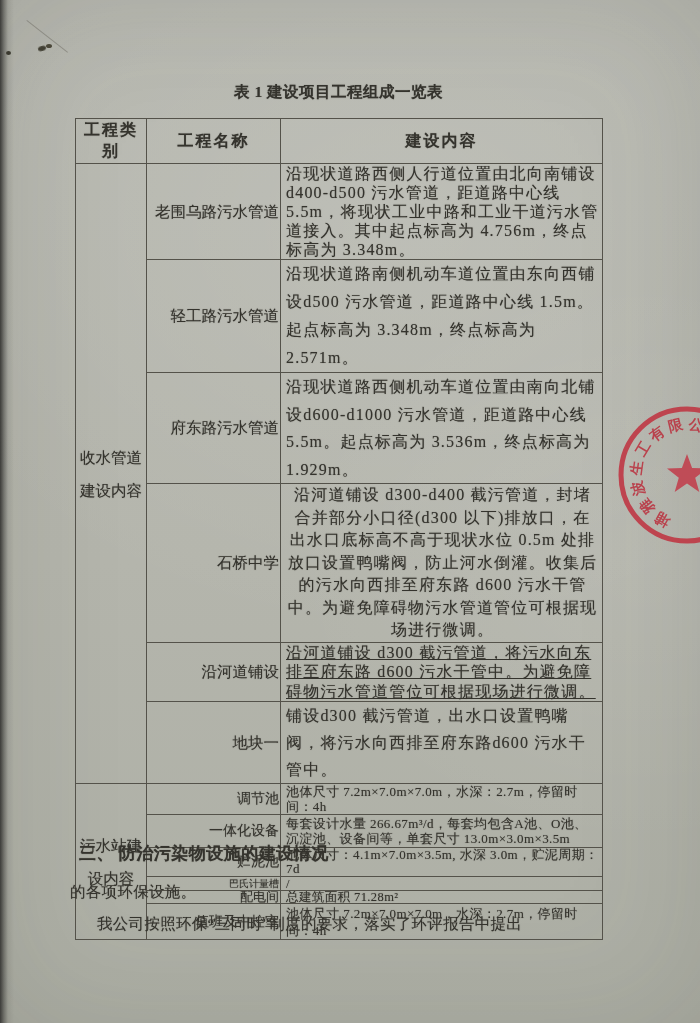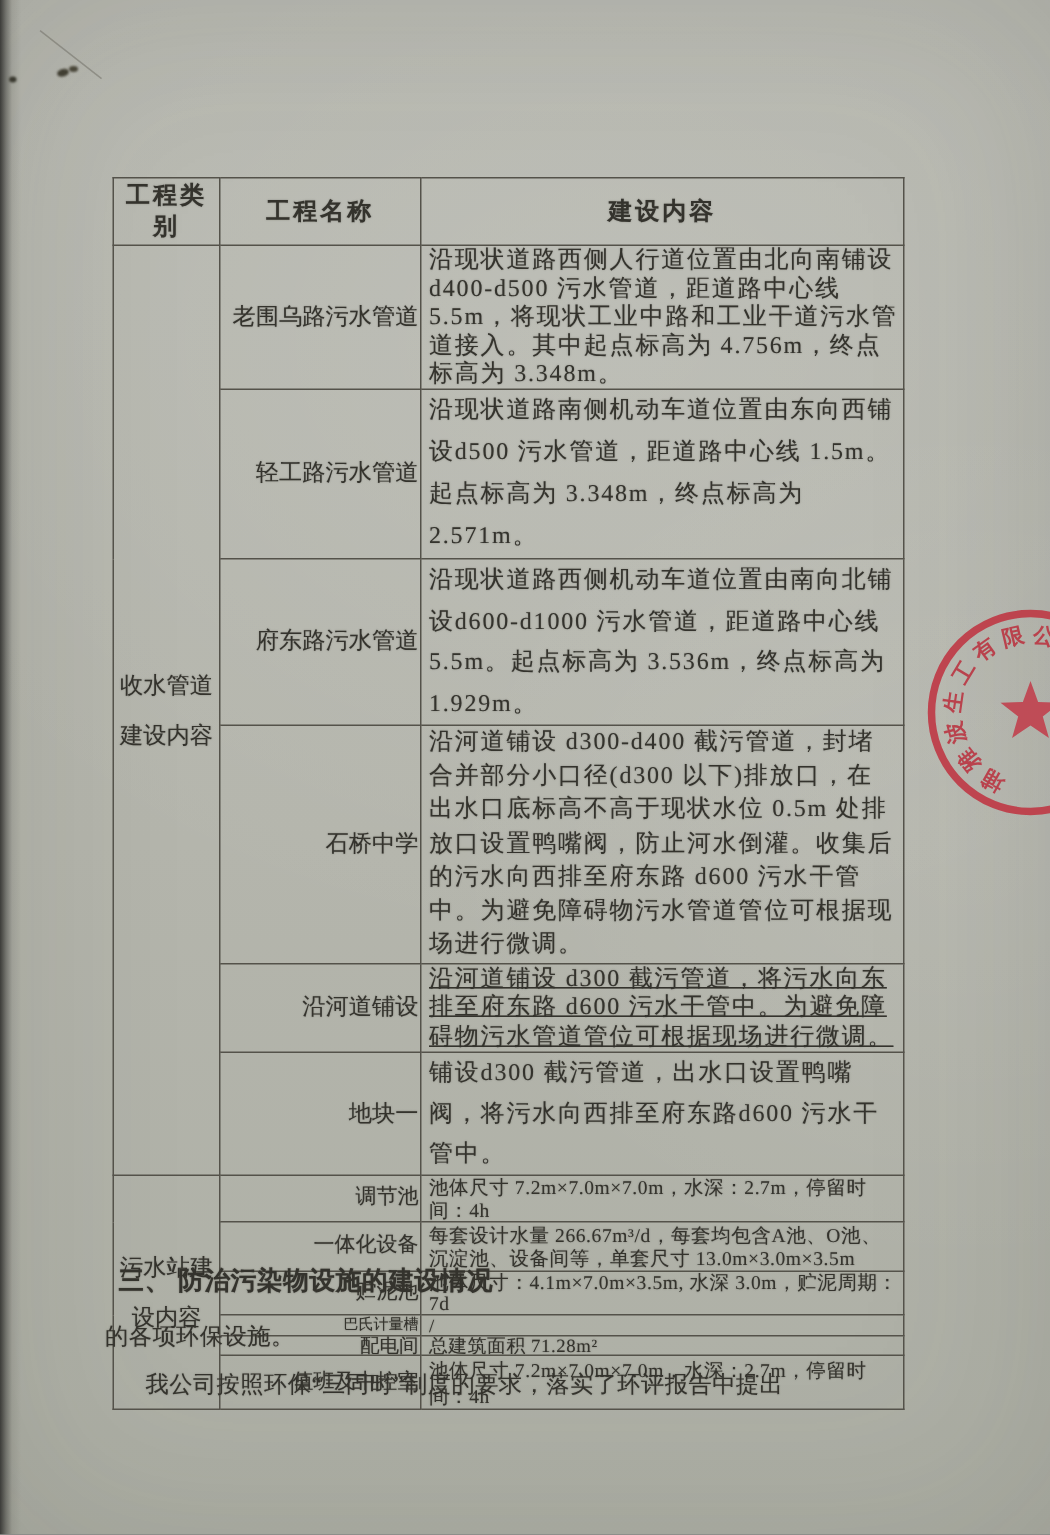--- a/index.html
+++ b/index.html
@@ -31,21 +31,21 @@
     text-shadow:0 0 1px rgba(60,58,52,0.5);}
   .tbl td{border:1.5px solid #54524a;vertical-align:middle;overflow:hidden;}
   .tbl tr.hd{height:33px;}
   .tbl tr.hd td{text-align:center;font-weight:bold;font-size:16px;letter-spacing:2px;}
   .cat{text-align:center;font-size:15.5px;line-height:33px;padding:0;}
   .nm{text-align:right;font-size:15.5px;padding:0 1px;line-height:22px;margin-left:10px;}
   .ct{text-align:left;font-size:16px;letter-spacing:1.2px;padding:0 3px 0 5px;}
   tr.r1{height:95px;}  tr.r1 .ct{line-height:19px;}
   tr.r2{height:85px;}  tr.r2 .ct{line-height:28px;}
   tr.r3{height:110px;} tr.r3 .ct{line-height:27.5px;}
-  tr.r4{height:135px;} tr.r4 .ct{line-height:22.5px;}
+  tr.r4{height:135px;} tr.r4 .ct{line-height:22.5px;text-align:center;}
   tr.r5{height:59px;}  tr.r5 .ct{line-height:19.5px;text-decoration:underline;}
   tr.r6{height:56px;}  tr.r6 .ct{line-height:27px;}
   tr.g2r .ct{font-size:13px;letter-spacing:0.4px;line-height:15px;}
   tr.g2r .nm{font-size:14px;padding-left:32px;}
   tr.r7{height:30px;}
   tr.r8{height:33px;}  tr.r8 .ct{line-height:15.5px;}
   tr.r9{height:17px;}  tr.r9 .ct{line-height:14px;}
   tr.r10{height:14px;} tr.r10 .ct{line-height:12px;font-size:12.5px;} tr.r10 .nm{font-size:10px;line-height:12px;}
   tr.r11{height:13px;} tr.r11 .ct{line-height:12px;font-size:12.5px;} tr.r11 .nm{font-size:13px;line-height:12px;}
   tr.r12{height:36px;} tr.r12 .ct{line-height:17px;}
@@ -68,20 +68,21 @@
 <body>
 
 <div class="page">
 
   <div class="edge-left"></div>
   <div class="speck s1"></div>
   <div class="speck s2"></div>
   <div class="speck s3"></div>
   <div class="scratch"></div>
 
+  <div class="title">表 1  建设项目工程组成一览表</div>
 
   <table class="tbl">
     <colgroup>
         <col style="width:71px">
         <col style="width:134px">
         <col style="width:322px">
       </colgroup>
     <tbody>
         <tr class="hd">
       <td>工程类别</td>

